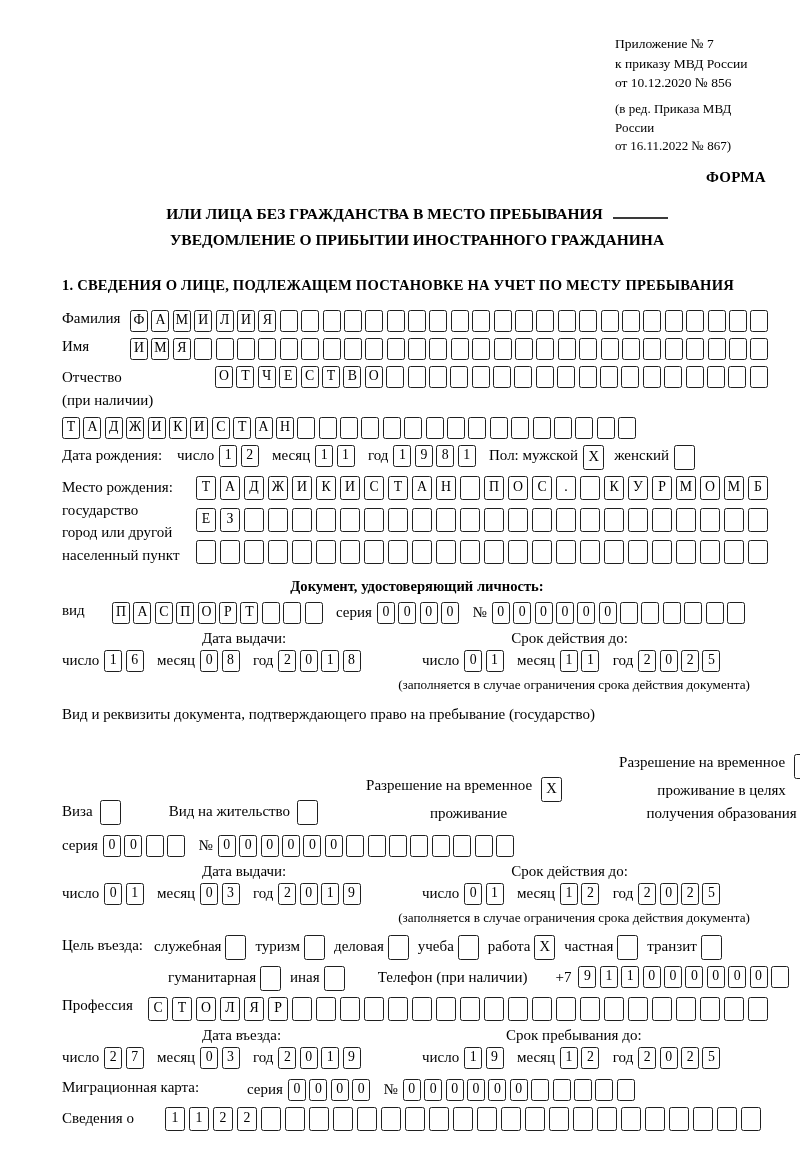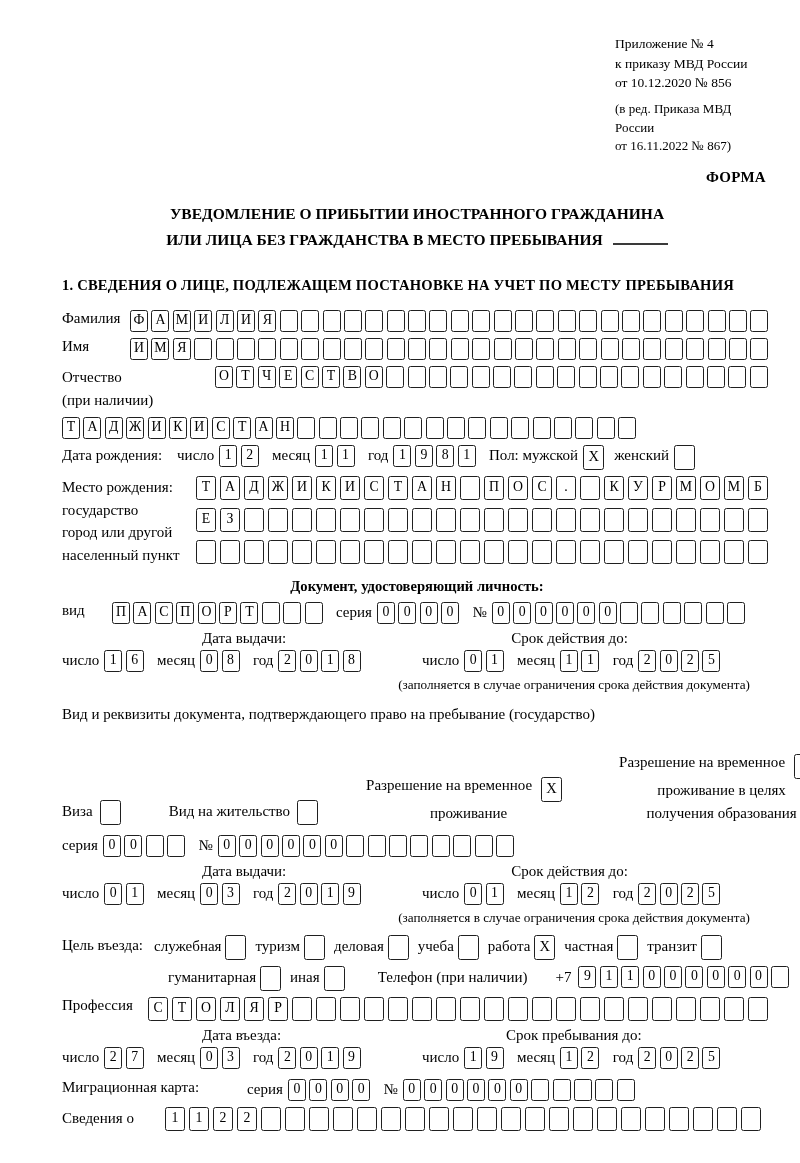--- a/index.html
+++ b/index.html
@@ -59,33 +59,33 @@
   .phone-prefix{margin:3px 7px 0 28px;font-weight:normal;}
   .mt10{margin-top:10px;}
   .mb10{margin-bottom:10px;}
 </style>
 </head>
 <body>
 
 <div class="page">
 
   <div class="annex">
-    <div>Приложение № 4</div>
+    <div>Приложение № 7</div>
     <div>к приказу МВД России</div>
     <div>от 10.12.2020 № 856</div>
     <div class="amend">
       <div>(в ред. Приказа МВД России</div>
       <div>от 16.11.2022 № 867)</div>
     </div>
   </div>
   <div class="forma">ФОРМА</div>
 
   <div class="title">
+    <div><span>ИЛИ ЛИЦА БЕЗ ГРАЖДАНСТВА В МЕСТО ПРЕБЫВАНИЯ</span><span class="blank-line"></span></div>
     <div>УВЕДОМЛЕНИЕ О ПРИБЫТИИ ИНОСТРАННОГО ГРАЖДАНИНА</div>
-    <div><span>ИЛИ ЛИЦА БЕЗ ГРАЖДАНСТВА В МЕСТО ПРЕБЫВАНИЯ</span><span class="blank-line"></span></div>
   </div>
 
   <div class="sec-heading">1. СВЕДЕНИЯ О ЛИЦЕ, ПОДЛЕЖАЩЕМ ПОСТАНОВКЕ НА УЧЕТ ПО МЕСТУ ПРЕБЫВАНИЯ</div>
 
   <div class="row">
     <span class="lbl w68">Фамилия</span>
     <span class="cells">
         <span class="cell">Ф</span>
         <span class="cell">А</span>
         <span class="cell">М</span>

